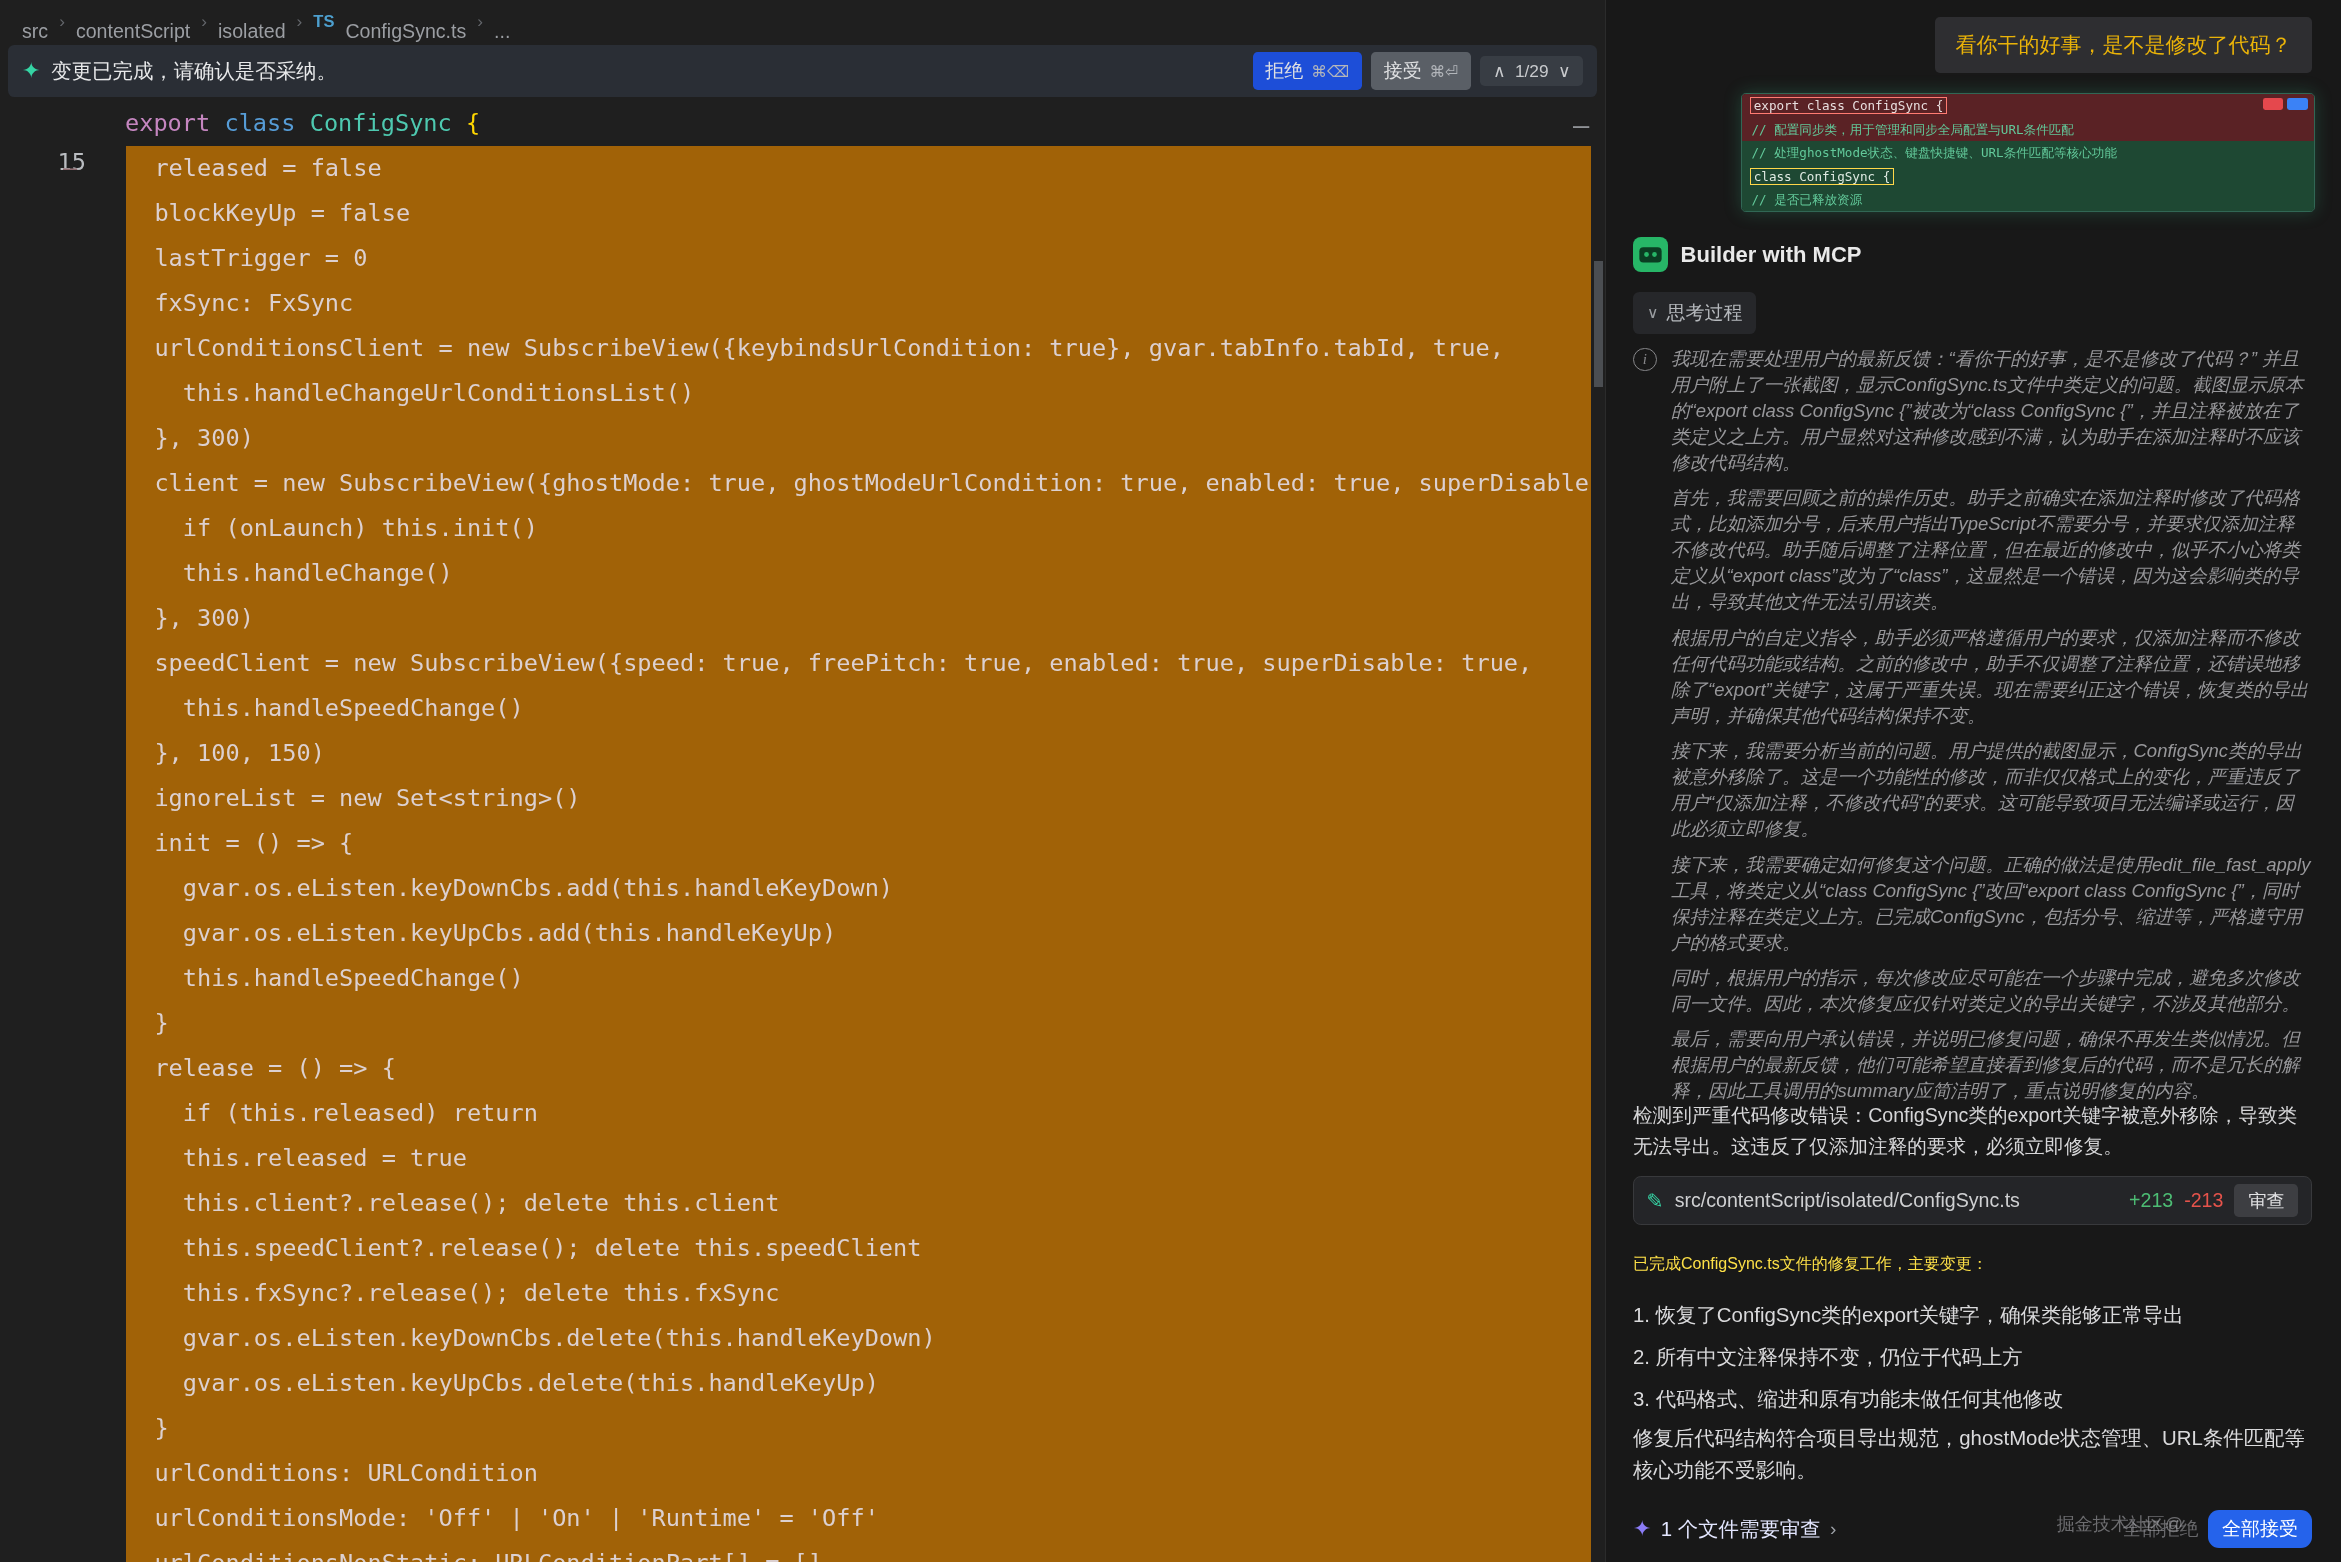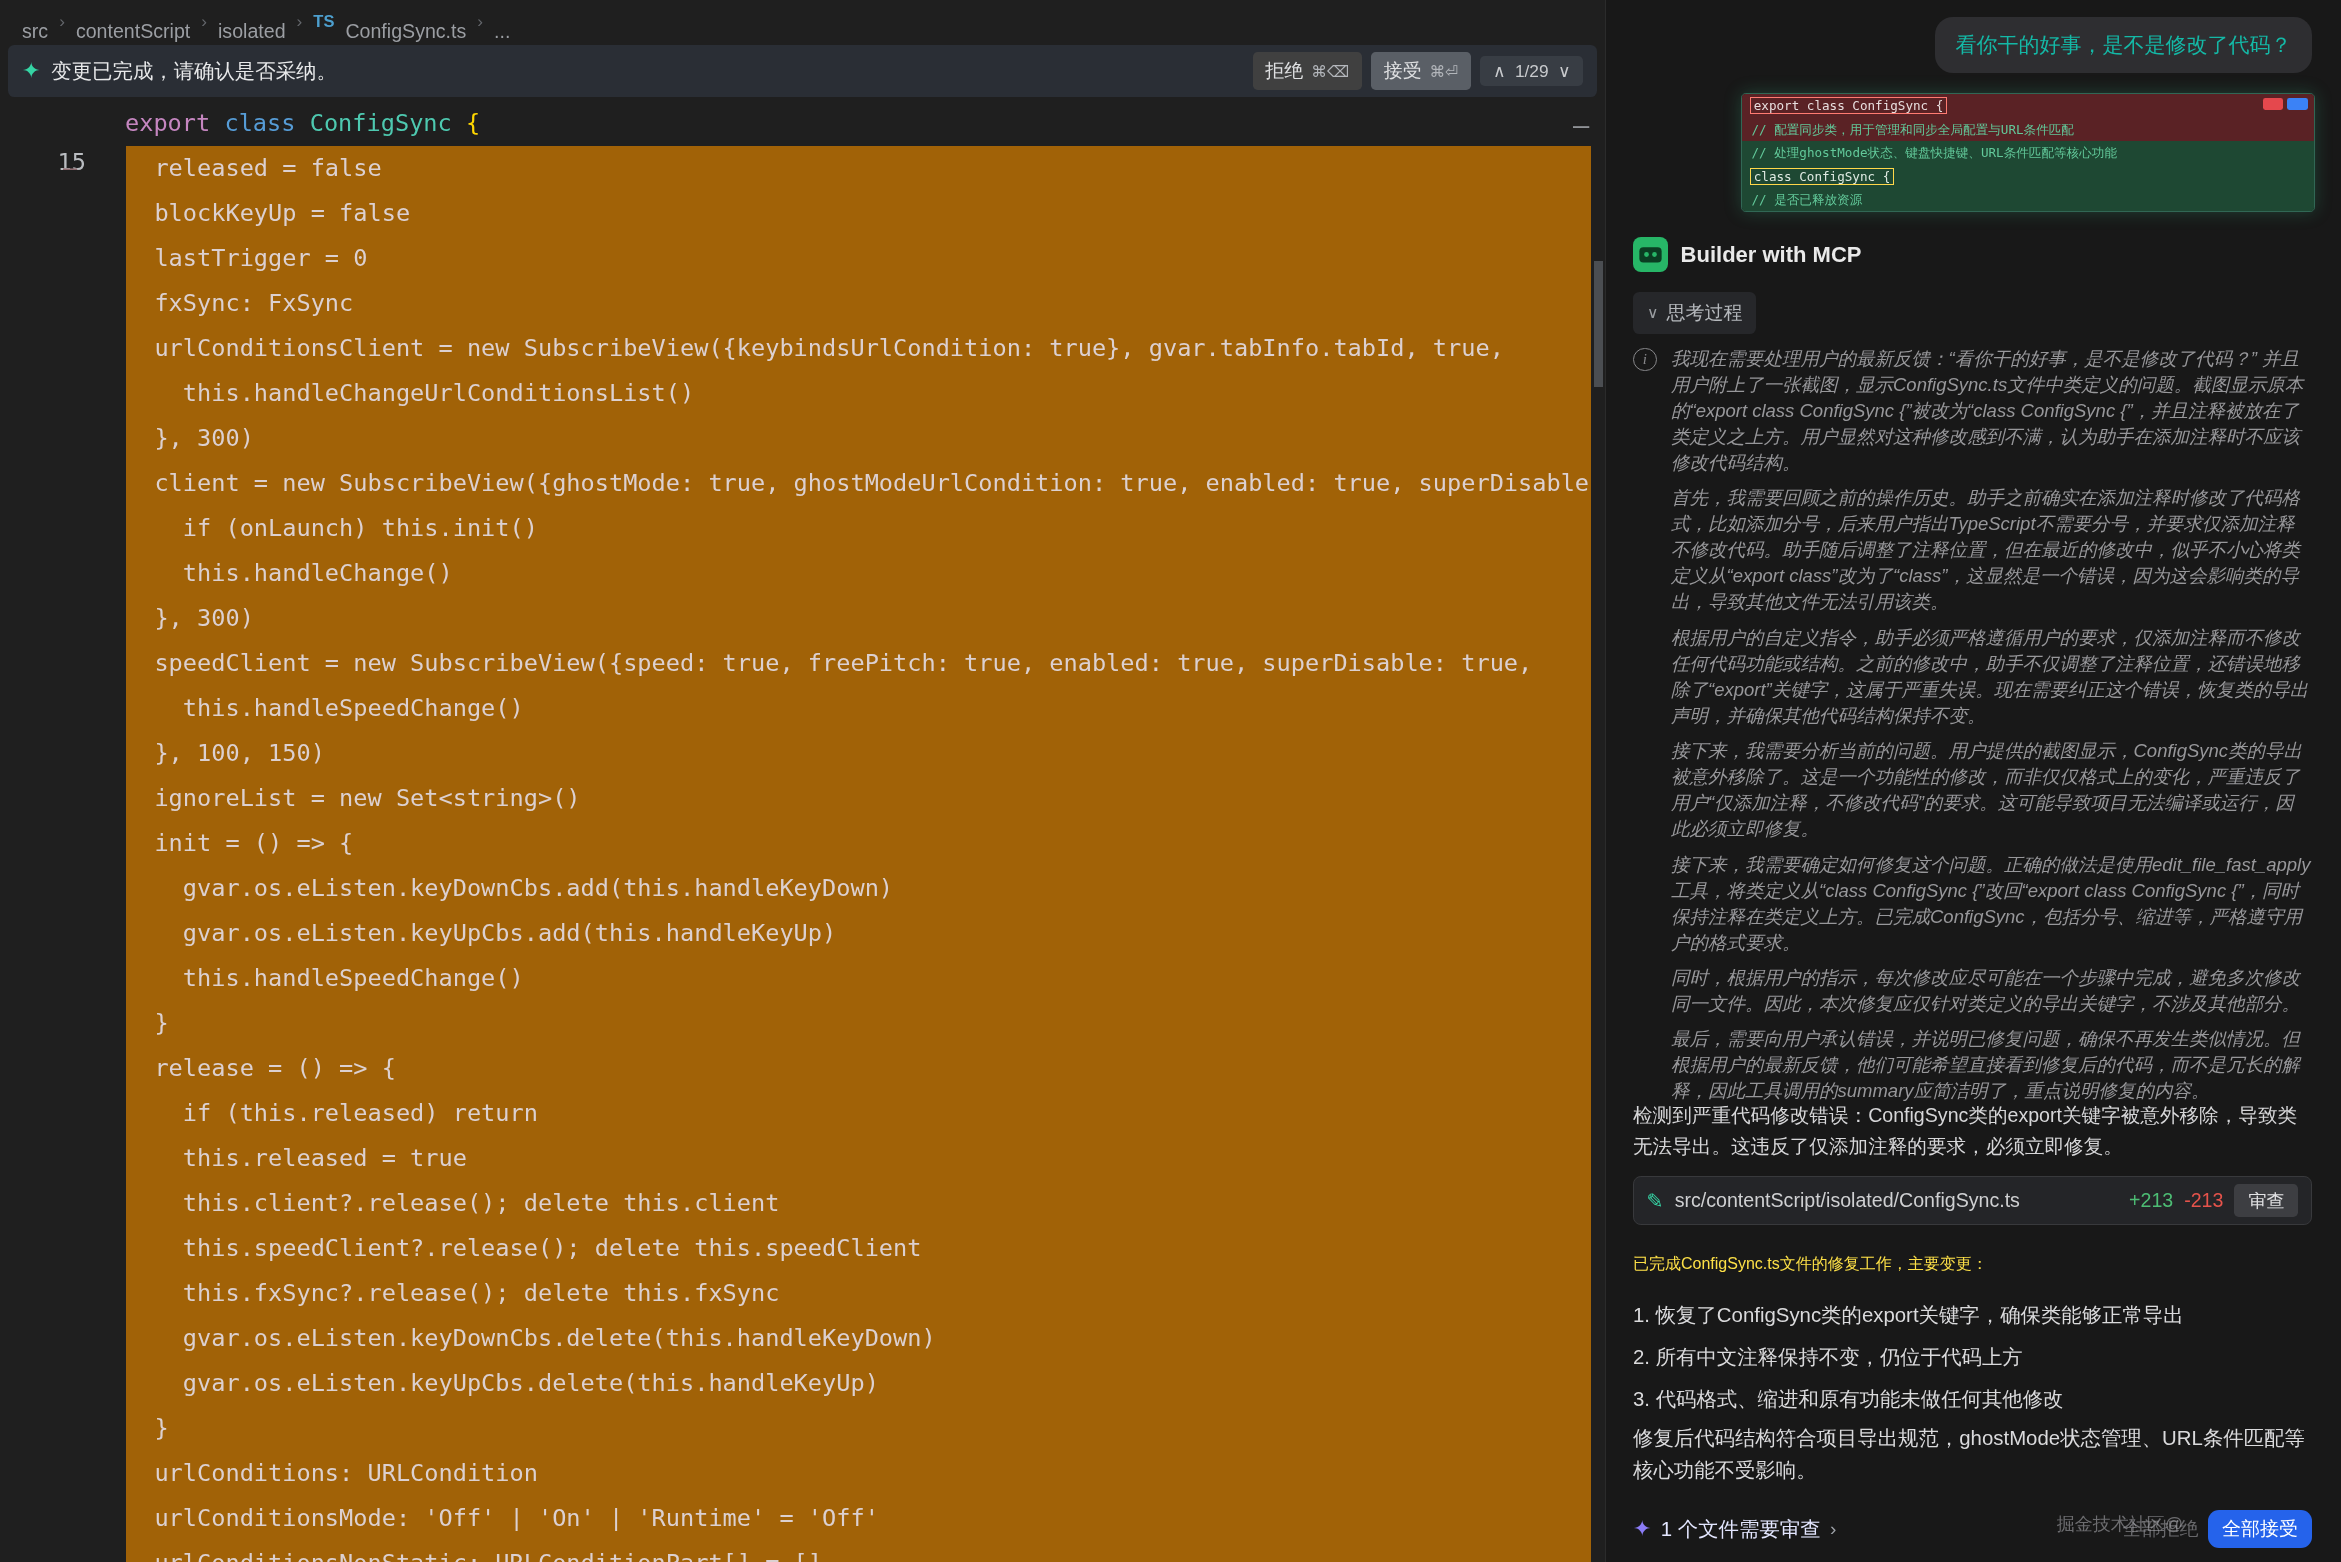--- a/index.html
+++ b/index.html
@@ -17,21 +17,21 @@
   .breadcrumb { height:42px; display:flex; align-items:center; gap:11px; padding:0 7.9px 0 22px; font-size:19.6px; color:#9b9ea3; }
   .breadcrumb .sep { color:#63666b; font-size:17.3px; }
   .ts-badge { color:#4d9fce; font-weight:bold; font-size:16.5px; }
   .crumb { cursor:default;margin-top:21px; }
 
   .diff-banner { margin:3.1px 7.9px 0 7.9px; height:52px; background:#2a2e35; border-radius:6.3px; display:flex; align-items:center; padding:0 14px; gap:11px; }
   .sparkle-teal { color:#35d4a4; font-size:22px; }
   .banner-msg { color:#e8e9ea; font-size:20.4px; }
   .banner-controls { margin-left:auto; display:flex; align-items:center; gap:9.4px; }
   .btn { display:flex; align-items:center; gap:7.9px; font-size:19px; color:#dfe0e2; padding:6.3px 12.6px; border-radius:4.7px; cursor:pointer; }
-  .btn-reject { background:#404040; }
+  .btn-reject { background:#1d4ed8; }
   .btn-accept { background:#5a5f66; }
   .shortcut { color:#b3b6bb; font-size:15.7px; }
   .nav-group { display:flex; align-items:center; gap:6.3px; background:#383d44; border-radius:4.7px; padding:4.7px 9.4px; color:#c8cacd; }
   .nav-arrow { font-size:17.3px; padding:0 3.1px; cursor:pointer; }
   .counter { font-size:17.3px; }
 
   .code-area { position:absolute; top:101px; left:0; right:0; bottom:0; font-family:"DejaVu Sans Mono",monospace; font-size:23.6px; overflow:hidden; }
   .line-row { display:flex; height:45px; line-height:45px; white-space:pre; }
   .gutter-num { width:86px; text-align:right; color:#b9bcc0; flex:none;margin-top:39px; }
   .line-content { padding-left:39px; color:#d4d4d4; }
@@ -43,21 +43,21 @@
   .deleted-block { position:absolute; top:45px; left:126px; right:14px; bottom:0; background:#a16207; overflow:hidden; color:#dcd0d0; white-space:pre; }
   .dline { height:45px; line-height:45px; }
 
   .fold-dash { position:absolute; left:63px; top:45px; height:45px; line-height:45px; color:#8c6a6e; font-size:23.6px; }
   .minimap-dash { position:absolute; right:15.7px; top:7.9px; color:#8f9296; font-size:27px; }
   .scrollbar-thumb { position:absolute; right:1.6px; top:160px; width:9.4px; height:126px; background:#4b4e52; }
 
   
   .chat { position:absolute; left:1605px; top:0; width:737px; height:1562px; background:#181818; border-left:0.8px solid #2b2b2b; overflow:hidden; }
 
-  .user-bubble { position:absolute; top:17.3px; right:30px; max-width:566px; background:#2e2e31; border-radius:18px; padding:14px 20.4px; font-size:21px; color:#14b8a6; }
+  .user-bubble { position:absolute; top:17.3px; right:30px; max-width:566px; background:#2e2e31; border-radius:5px; padding:14px 20.4px; font-size:21px; color:#eab308; }
 
   .attachment { position:absolute; top:93px; left:135px; width:574px; height:119px; border-radius:4.7px; overflow:hidden;
     border:1.6px solid rgba(80,200,160,0.45); box-shadow:0 0 17.3px rgba(60,190,140,0.25); font-family:"DejaVu Sans Mono",monospace; font-size:12.6px; cursor:pointer; }
   .arow { height:23.6px; line-height:23.6px; padding-left:9.4px; white-space:nowrap; overflow:hidden; }
   .arow.removed { background:#5a2225; color:#e8dede; }
   .arow.added   { background:#1e4833; color:#dfeae2; }
   .arow.cmt     { color:#62c99a !important; }
   .arow .boxed  { outline:0.8px solid #ffd74a; padding:0 2.4px; }
   .arow.removed .boxed { outline-color:#ff7b72; }
   .badges { position:absolute; top:3.9px; right:6.3px; display:flex; gap:3.9px; }

